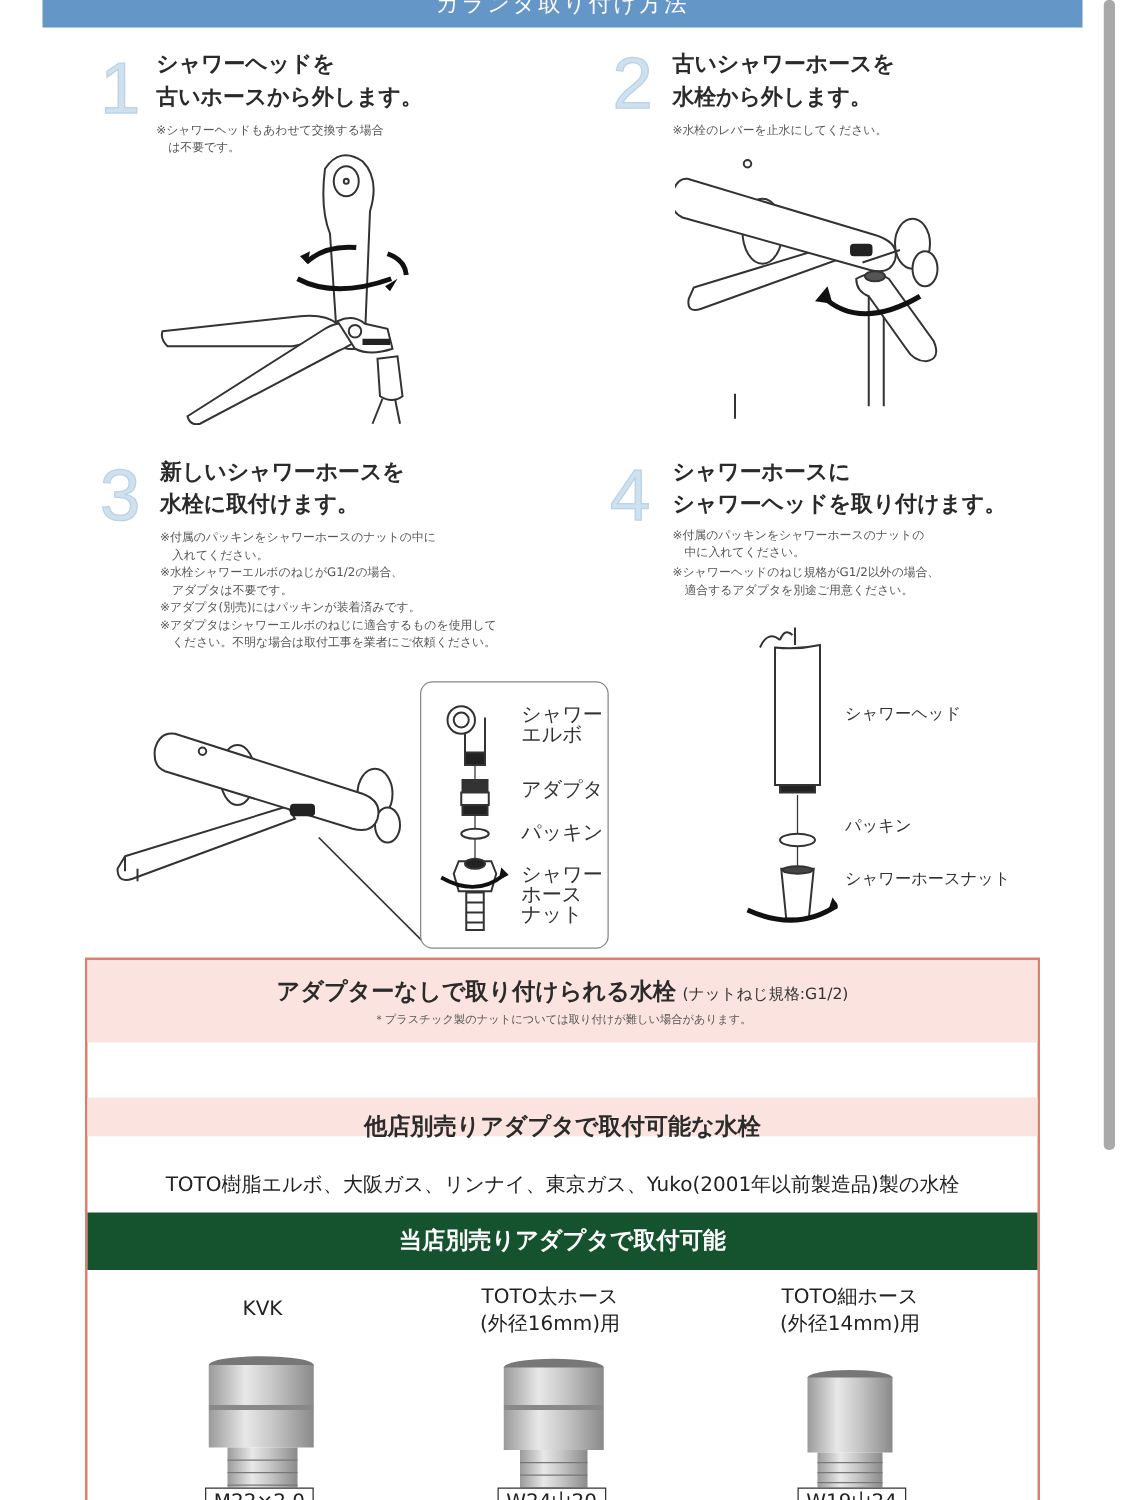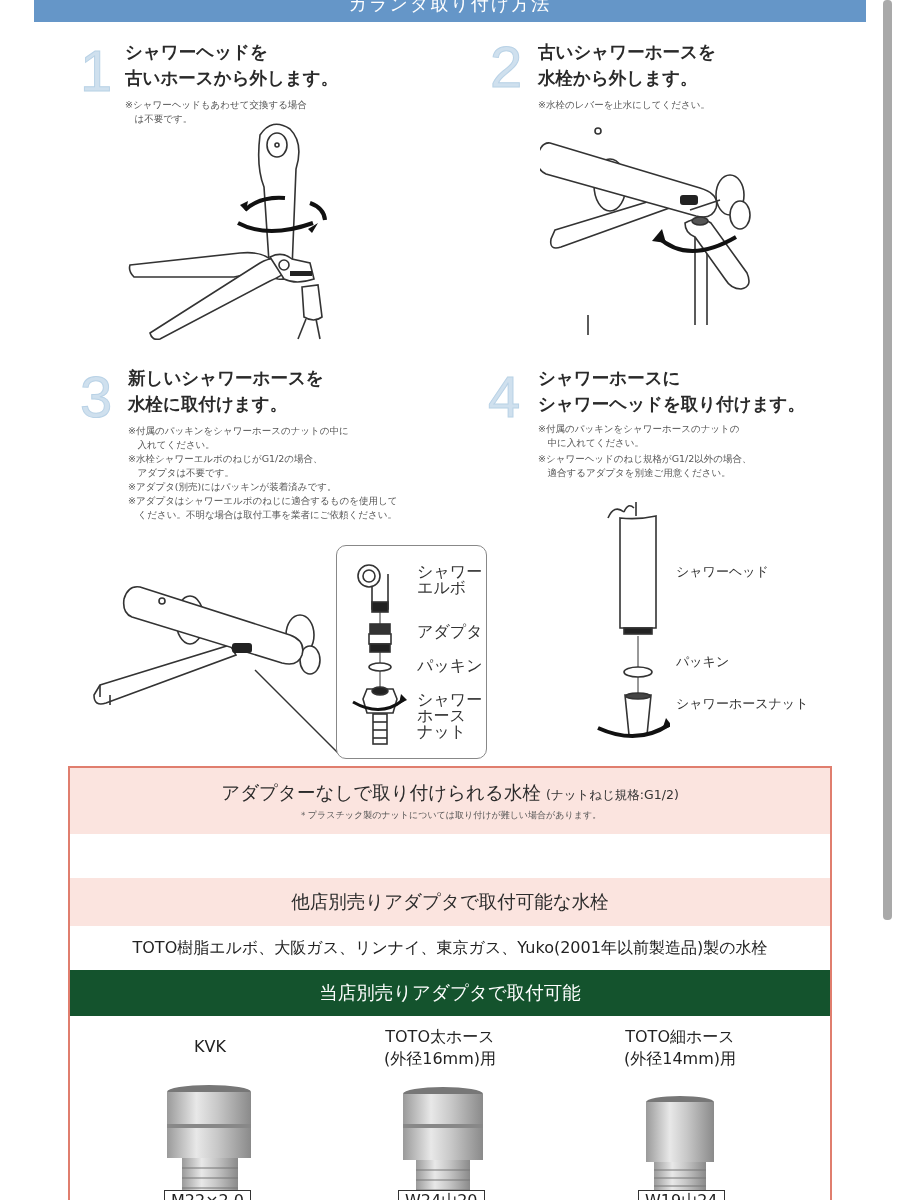--- a/index.html
+++ b/index.html
@@ -29,21 +29,21 @@
   }
   .part-label { position: absolute; font-size: 16px; line-height: 16px; color: #333; white-space: nowrap; }
 
   .table-box {
     position: absolute; left: 68px; top: 766px; width: 764px; height: 440px;
     border: 2px solid #e07e6e; background: #fff;
   }
   .row { position: absolute; left: 0; width: 760px; text-align: center; }
   .row.pink { background: #fbe4df; }
   .row.red { background: #14532d; color: #fff; }
-  .row-title { font-size: 18.5px; font-weight: normal; color: #2b2b2b; }
+  .row-title { font-size: 18.5px; font-weight: bold; color: #2b2b2b; }
   .row-sub { font-size: 12.5px; font-weight: normal; color: #333; }
   .row-note { font-size: 9px; color: #555; }
   .row-body { font-size: 16px; color: #222; }
 
   .adapter-col { position: absolute; text-align: center; }
   .adapter-name { font-size: 16px; line-height: 22px; color: #222; white-space: nowrap; }
   .adapter-spec {
     position: absolute; border: 1.5px solid #333; font-size: 16px; line-height: 20px;
     padding: 0 6px; background: #fff; color: #222; white-space: nowrap;
   }
@@ -198,21 +198,21 @@
 </div>
 
 <div class="table-box">
   <div class="row pink" style="top:0;height:66px;">
     <div style="padding-top:12px;white-space:nowrap;">
       <span class="row-title">アダプターなしで取り付けられる水栓</span>
       <span class="row-sub">(ナットねじ規格:G1/2)</span>
     </div>
     <div class="row-note" style="margin-top:4px;">＊プラスチック製のナットについては取り付けが難しい場合があります。</div>
   </div>
-  <div class="row pink" style="top:110px;height:48px;line-height:48px;">
+  <div class="row pink" style="top:110px;height:31px;line-height:48px;">
     <span class="row-title">他店別売りアダプタで取付可能な水栓</span>
   </div>
   <div class="row" style="top:158px;height:44px;line-height:44px;">
     <span class="row-body">TOTO樹脂エルボ、大阪ガス、リンナイ、東京ガス、Yuko(2001年以前製造品)製の水栓</span>
   </div>
   <div class="row red" style="top:202px;height:46px;line-height:46px;">
     <span class="row-title" style="color:#fff;">当店別売りアダプタで取付可能</span>
   </div>
 
   <div class="adapter-col" style="left:80px;top:268px;width:120px;">

